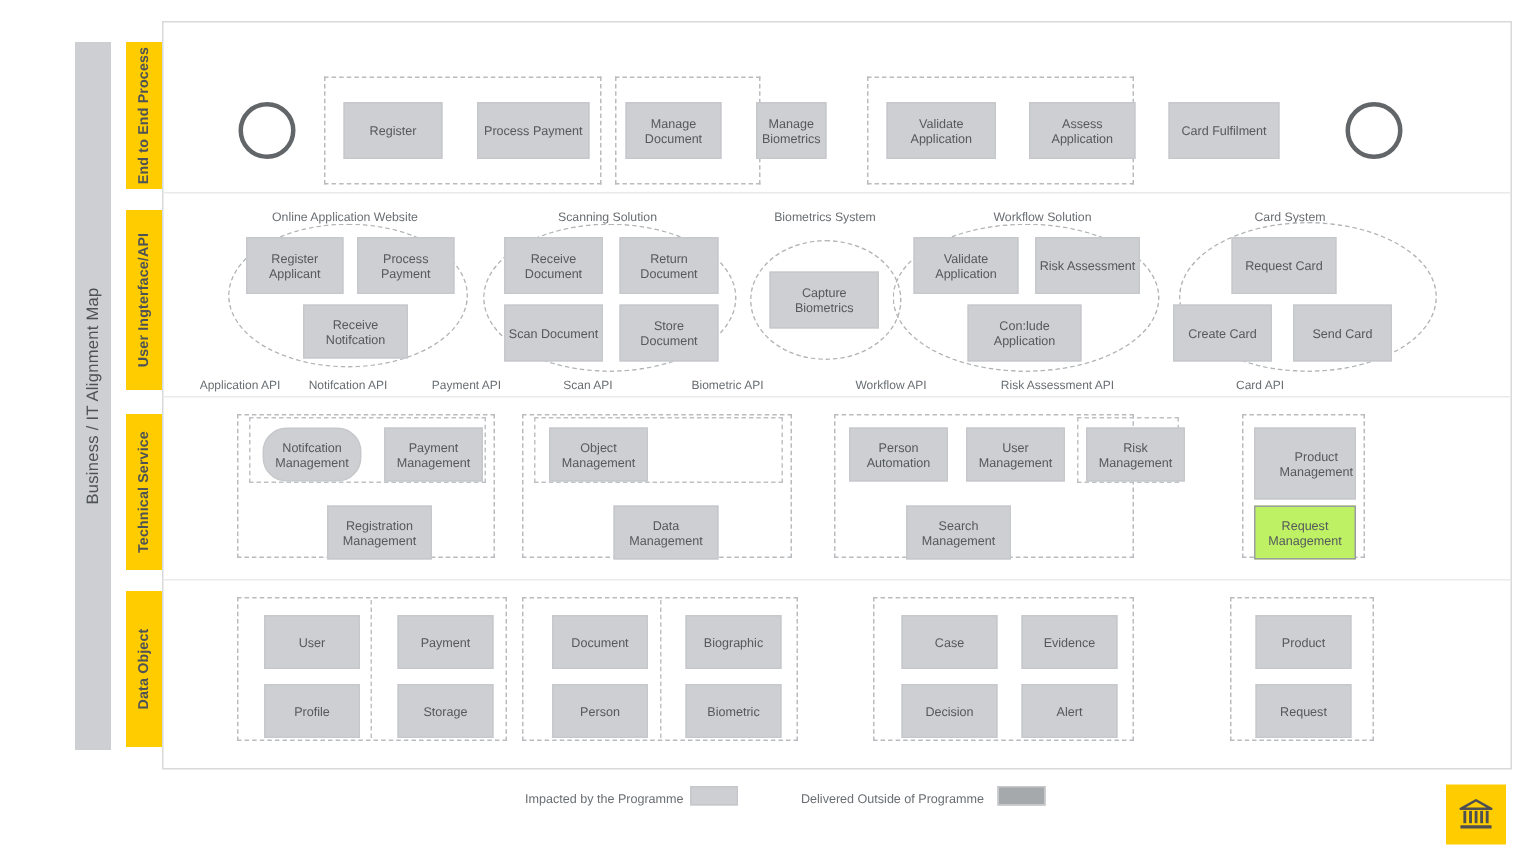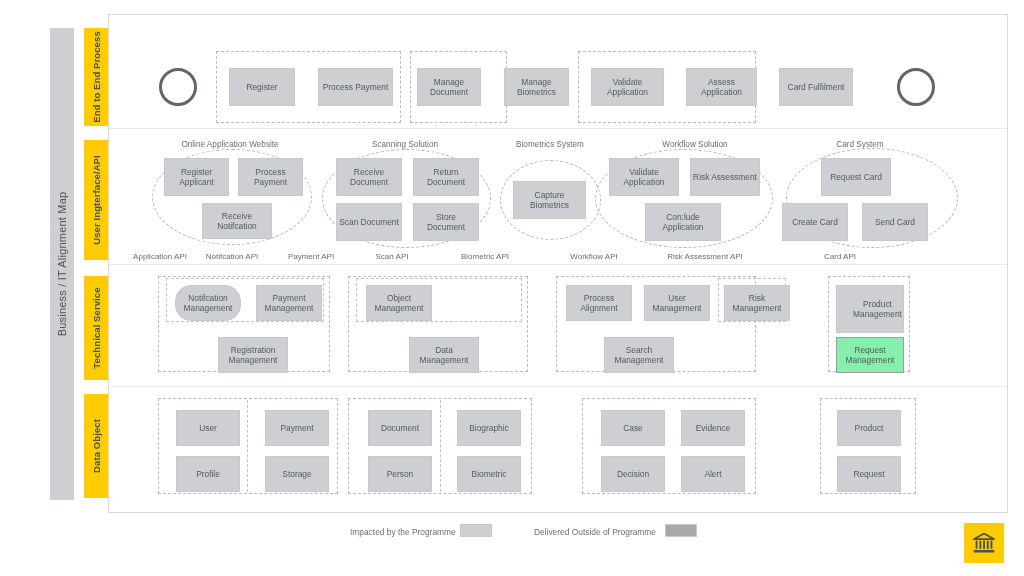--- a/index.html
+++ b/index.html
@@ -40,21 +40,21 @@
     letter-spacing:.1px;
   }
 
   
   .box{
     background:#cdcfd2;border:1px solid #c6c8cb;
     display:flex;align-items:center;justify-content:center;
     text-align:center;font-size:8.4px;line-height:1.25;color:#55595d;
     padding:1px 2px;
   }
-  .box.dark{background:#86efac;border-color:#9b9ea1;}
+  .box.dark{background:#bef264;border-color:#9b9ea1;}
   .box.e2e{font-size:8.4px;}
 
   
   .dash{
     border:1.6px dashed #b9bcbf;background:transparent;
   }
   .dash-thin{border:1.4px dashed #bfc2c5;background:transparent;}
 
   
   .ellipse{
@@ -177,21 +177,21 @@
   <div class="abs circle" style="left:159px;top:68px;width:38px;height:38px;"></div>
   <div class="abs circle" style="left:897px;top:68px;width:38px;height:38px;"></div>
 
   <div class="abs dash" style="left:216px;top:51px;width:185px;height:72px;"></div>
   <div class="abs dash" style="left:410px;top:51px;width:97px;height:72px;"></div>
   <div class="abs dash" style="left:578px;top:51px;width:178px;height:72px;"></div>
 
   <div class="abs box e2e" style="left:229px;top:68px;width:66px;height:38px;">Register</div>
   <div class="abs box e2e" style="left:318px;top:68px;width:75px;height:38px;">Process Payment</div>
   <div class="abs box e2e" style="left:417px;top:68px;width:64px;height:38px;">Manage Document</div>
-  <div class="abs box e2e" style="left:504px;top:68px;width:65px;height:38px;">Manage Biometrics</div>
+  <div class="abs box e2e" style="left:504px;top:68px;width:47px;height:38px;">Manage Biometrics</div>
   <div class="abs box e2e" style="left:591px;top:68px;width:73px;height:38px;">Validate Application</div>
   <div class="abs box e2e" style="left:686px;top:68px;width:71px;height:38px;">Assess Application</div>
   <div class="abs box e2e" style="left:779px;top:68px;width:74px;height:38px;">Card Fulfilment</div>
 
   <div class="abs cap" style="left:150px;top:140px;width:160px;">Online Application Website</div>
   <div class="abs cap" style="left:330px;top:140px;width:150px;">Scanning Solution</div>
   <div class="abs cap" style="left:490px;top:140px;width:120px;">Biometrics System</div>
   <div class="abs cap" style="left:620px;top:140px;width:150px;">Workflow Solution</div>
   <div class="abs cap" style="left:800px;top:140px;width:120px;">Card System</div>
 
@@ -238,21 +238,21 @@
   <div class="abs dash-thin" style="left:356px;top:278px;width:166px;height:44px;"></div>
   <div class="abs dash-thin" style="left:718px;top:278px;width:68px;height:44px;"></div>
 
   <div class="abs box" style="left:175px;top:285px;width:66px;height:36px;border-radius:16px;">Notifcation Management</div>
   <div class="abs box" style="left:256px;top:285px;width:66px;height:36px;">Payment Management</div>
   <div class="abs box" style="left:218px;top:337px;width:70px;height:36px;">Registration Management</div>
 
   <div class="abs box" style="left:366px;top:285px;width:66px;height:36px;">Object Management</div>
   <div class="abs box" style="left:409px;top:337px;width:70px;height:36px;">Data Management</div>
 
-  <div class="abs box" style="left:566px;top:285px;width:66px;height:36px;">Process Alignment</div>
+  <div class="abs box" style="left:566px;top:285px;width:66px;height:36px;">Person Automation</div>
   <div class="abs box" style="left:644px;top:285px;width:66px;height:36px;">User Management</div>
   <div class="abs box" style="left:724px;top:285px;width:66px;height:36px;">Risk Management</div>
   <div class="abs box" style="left:604px;top:337px;width:70px;height:36px;">Search Management</div>
 
   <div class="abs box" style="left:836px;top:285px;width:68px;height:48px;padding-left:17px;">Product Management</div>
   <div class="abs box dark" style="left:836px;top:337px;width:68px;height:36px;">Request Management</div>
 
   <div class="abs dash" style="left:158px;top:398px;width:180px;height:96px;"></div>
   <div class="abs dash" style="left:348px;top:398px;width:184px;height:96px;"></div>
   <div class="abs dash" style="left:582px;top:398px;width:174px;height:96px;"></div>

